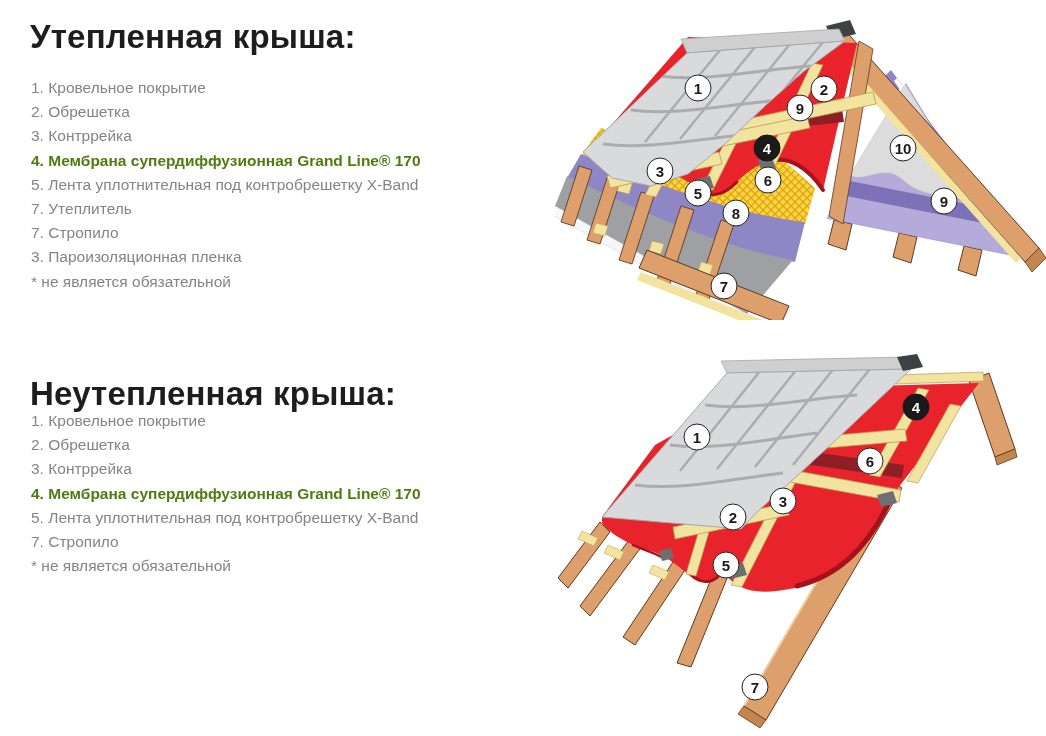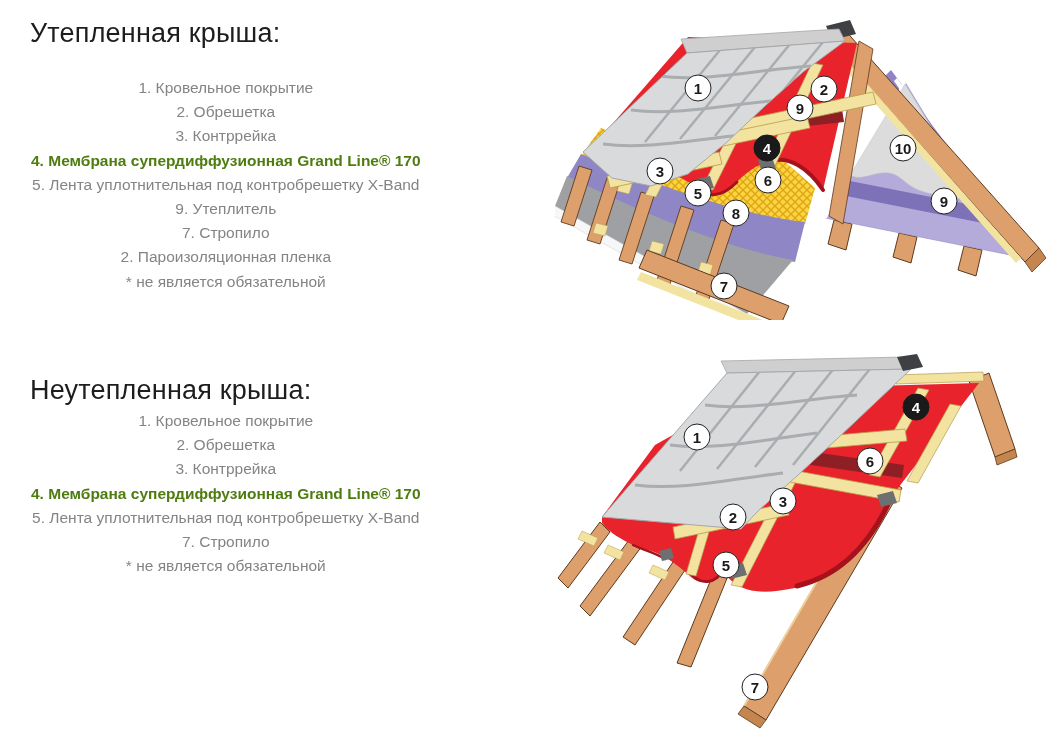--- a/index.html
+++ b/index.html
@@ -1,24 +1,24 @@
 <!DOCTYPE html>
 <html><head>
 <meta charset="utf-8">
 <style>
   * { margin:0; padding:0; box-sizing:border-box; }
   body { background:#fff; font-family:"Liberation Sans", sans-serif; }
   .page { position:relative; width:1046px; height:736px; background:#ffffff; overflow:hidden; }
-  .heading { position:absolute; left:30px; font-size:27px; font-weight:normal; color:#1d1d1d; letter-spacing:0.2px; }
+  .heading { position:absolute; left:30px; font-size:33px; font-weight:bold; color:#1d1d1d; letter-spacing:0.2px; }
   .heading.h1 { top:18px; }
   .heading.h2 { top:354px;margin-top:21px; }
   ul.legend { position:absolute; left:31px; list-style:none; }
   ul.legend.l1 { top:76px; }
   ul.legend.l2 { top:409px; }
-  ul.legend li { font-size:15.5px; line-height:24.2px; color:#848484; white-space:nowrap;text-align:center; }
+  ul.legend li { font-size:15.5px; line-height:24.2px; color:#848484; white-space:nowrap; }
   ul.legend li.bold { font-weight:bold; color:#4d7c0f; }
   .diagram { position:absolute; }
   .diagram.d1 { left:555px; top:10px; width:491px; height:310px; }
   .diagram.d2 { left:555px; top:345px; width:491px; height:391px; }
   .diagram svg { position:absolute; left:0; top:0; }
   .callout { position:absolute; width:27px; height:27px; border-radius:50%;
              background:#ffffff; border:1.5px solid #232323; color:#1a1a1a;
              font-size:15px; font-weight:bold; display:flex; align-items:center; justify-content:center;
              transform:translate(-50%,-50%); z-index:5; }
   .callout.dark { background:#1a1a1a; border-color:#1a1a1a; color:#ffffff; }
@@ -28,23 +28,23 @@
 
 <div class="page">
 
   <h2 class="heading h1">Утепленная крыша:</h2>
   <ul class="legend l1">
       <li>1. Кровельное покрытие</li>
       <li>2. Обрешетка</li>
       <li>3. Контррейка</li>
       <li class="bold">4. Мембрана супердиффузионная Grand Line® 170</li>
       <li>5. Лента уплотнительная под контробрешетку X-Band</li>
-      <li>9. Утеплитель</li>
+      <li>7. Утеплитель</li>
       <li>7. Стропило</li>
-      <li>2. Пароизоляционная пленка</li>
+      <li>3. Пароизоляционная пленка</li>
       <li>* не является обязательной</li>
     </ul>
 
   <h2 class="heading h2">Неутепленная крыша:</h2>
   <ul class="legend l2">
       <li>1. Кровельное покрытие</li>
       <li>2. Обрешетка</li>
       <li>3. Контррейка</li>
       <li class="bold">4. Мембрана супердиффузионная Grand Line® 170</li>
       <li>5. Лента уплотнительная под контробрешетку X-Band</li>

